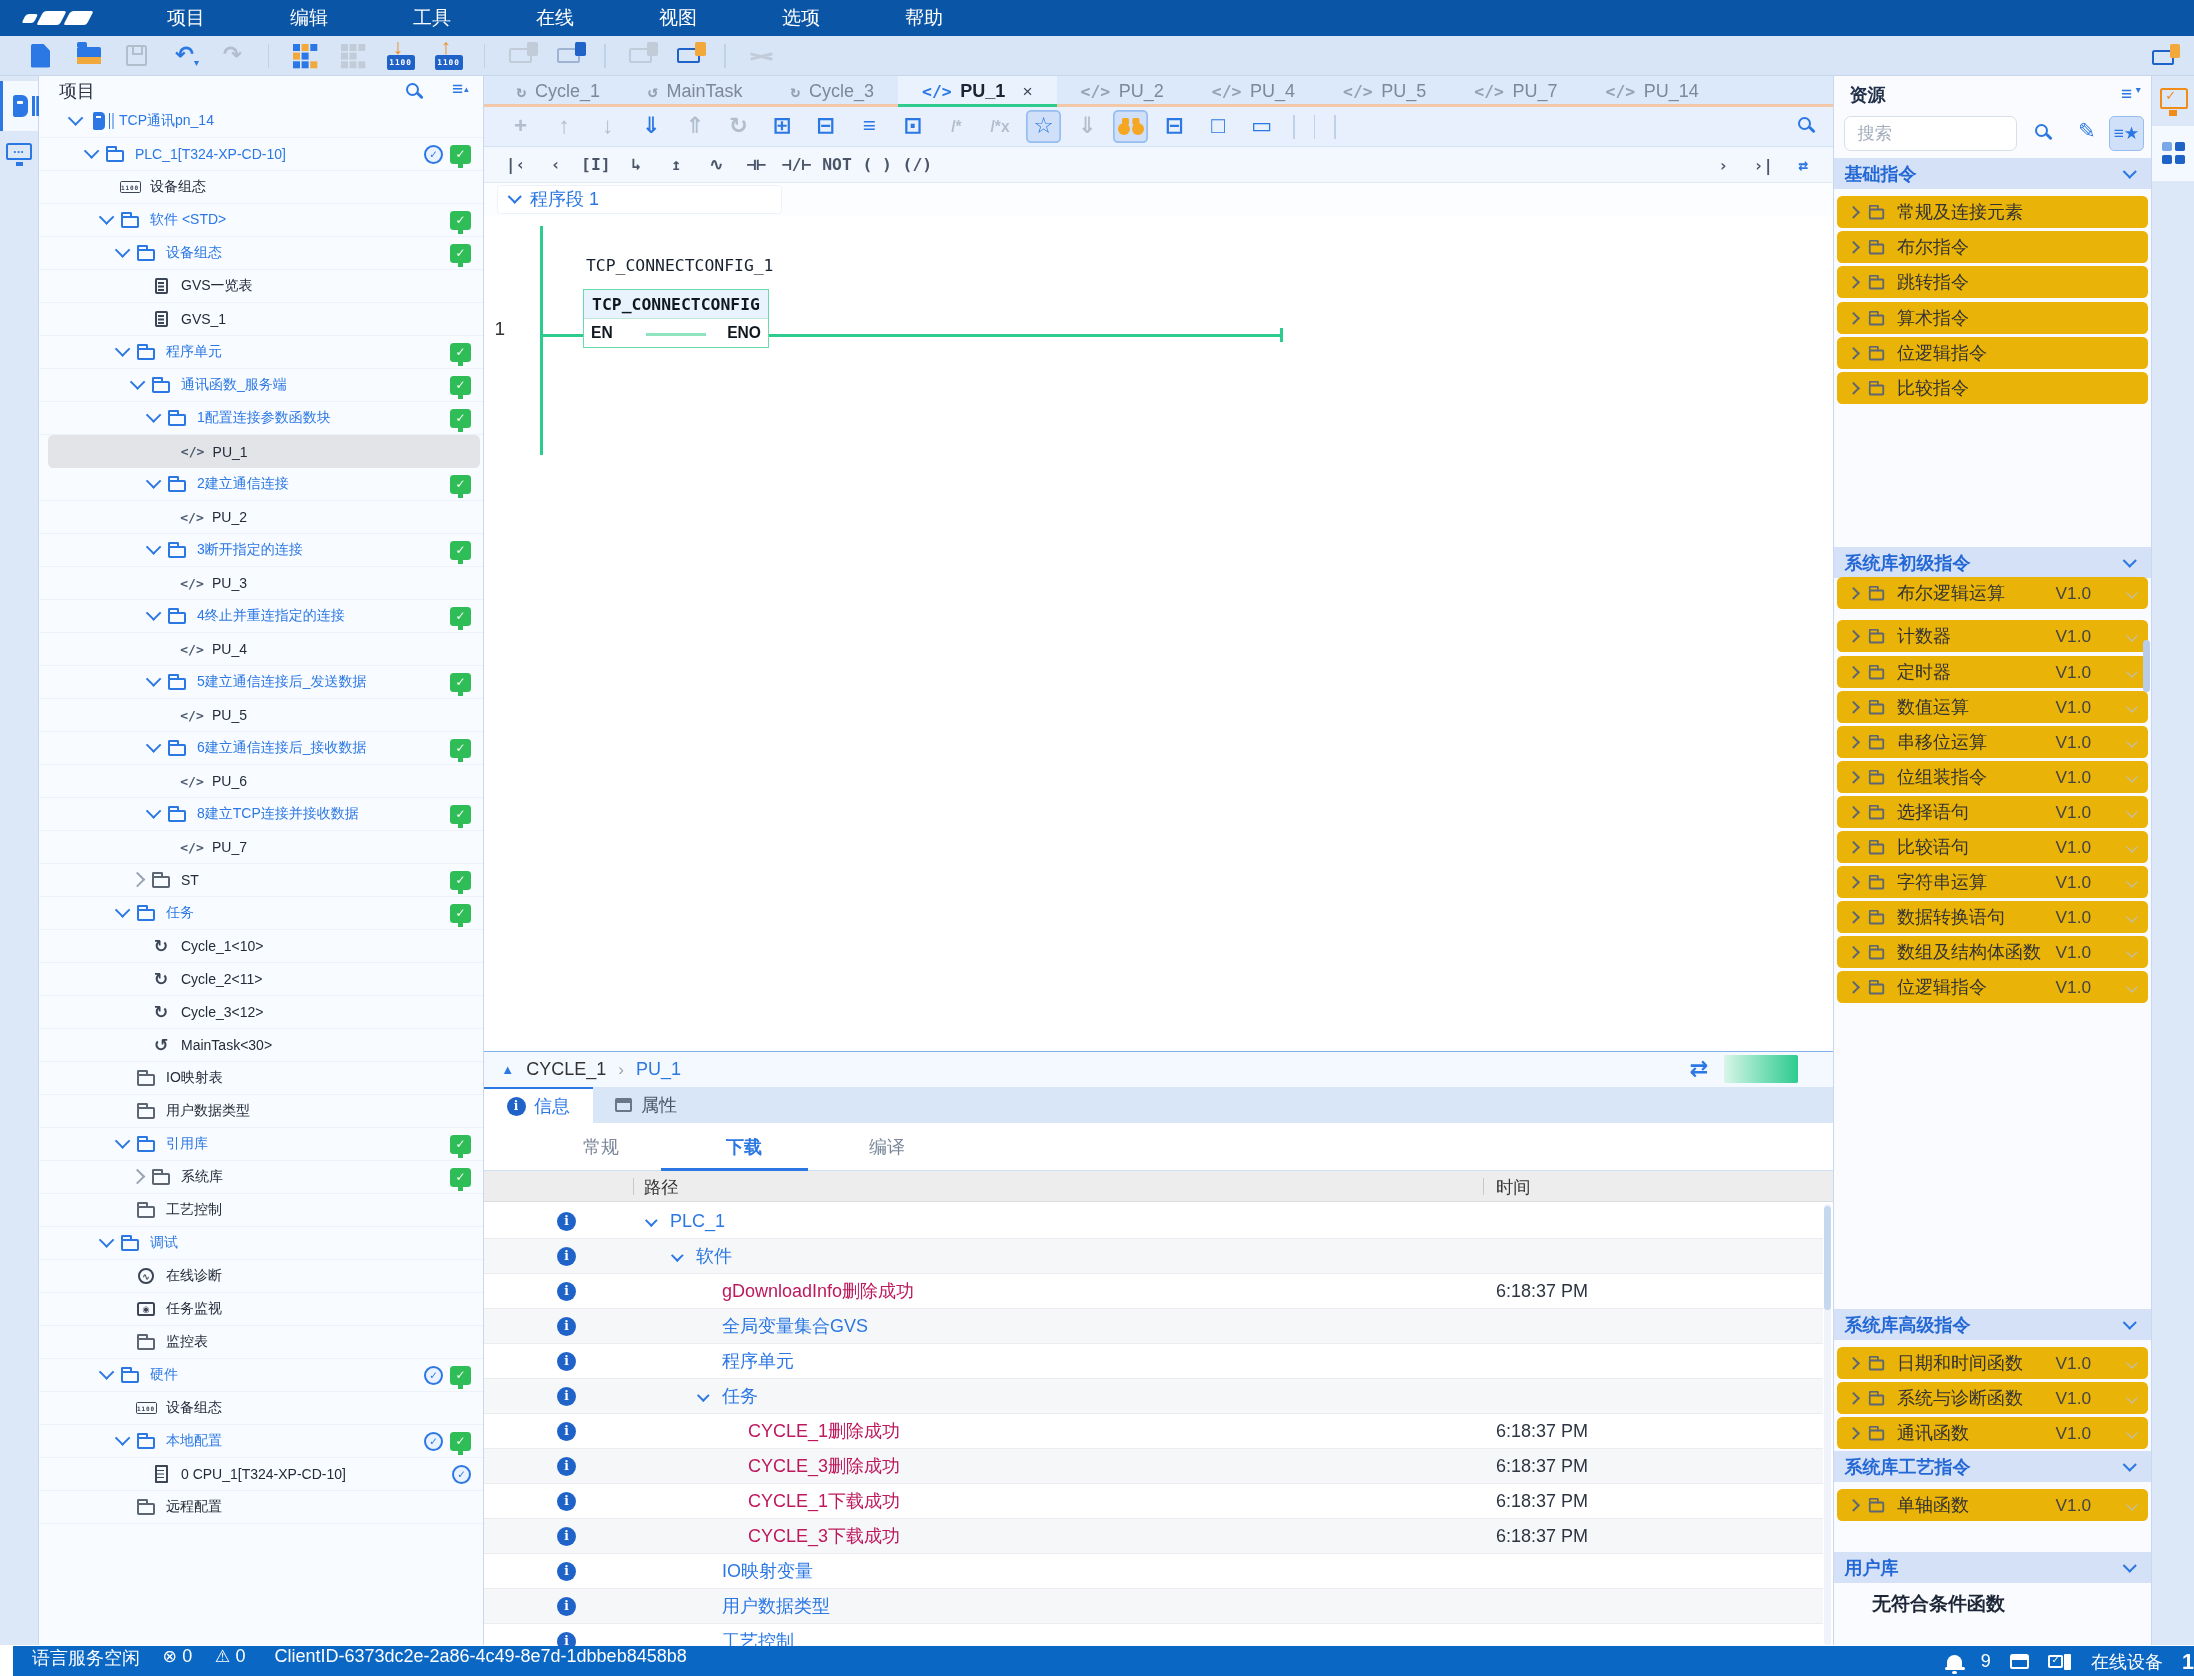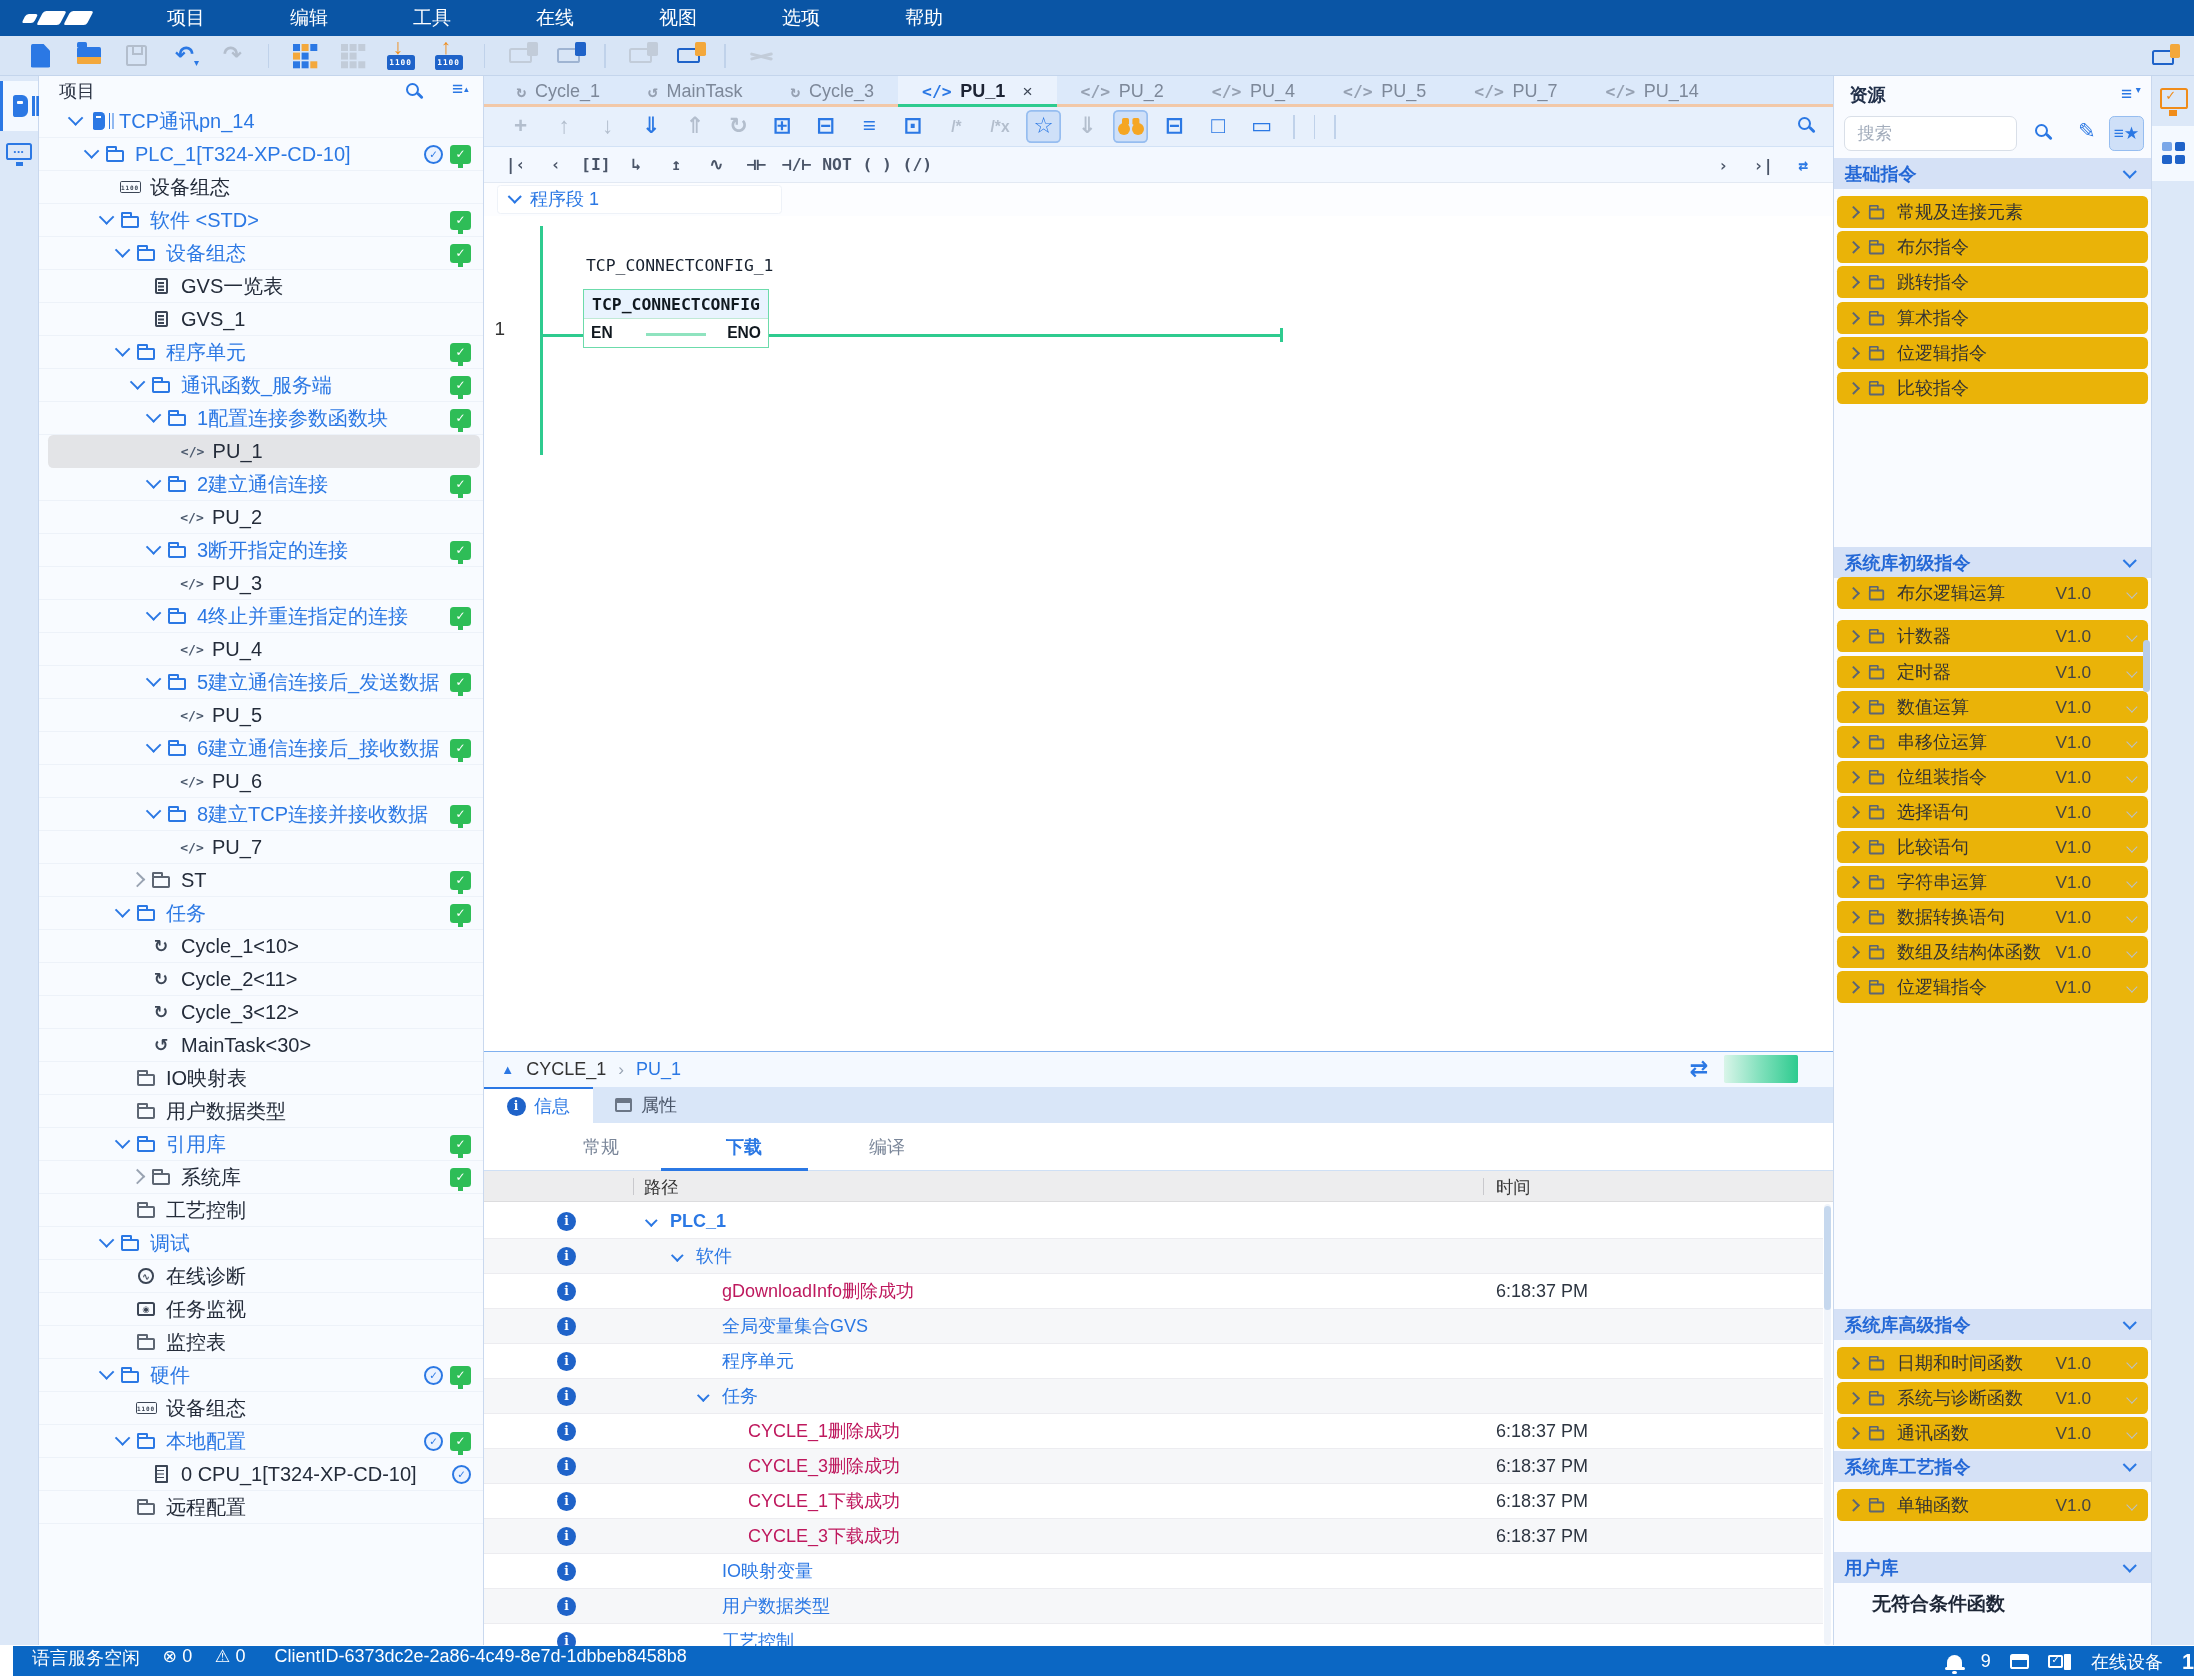--- a/index.html
+++ b/index.html
@@ -60,21 +60,21 @@
   #project{position:absolute;left:39px;top:76px;width:445px;height:1569px;background:#f8fbff;border-right:0.9px solid #c9d8ee;overflow:hidden;}
   #project-header{position:relative;height:29px;display:flex;align-items:center;padding-left:20px;font-size:18px;color:#2a3242;}
   .searchic{position:relative;width:13px;height:13px;border:2.6px solid #2b78e4;border-radius:50%;display:inline-block;}
   .searchic::after{content:"";position:absolute;width:7.8px;height:2.6px;background:#2b78e4;transform:rotate(45deg);right:-7px;bottom:-2.6px;border-radius:1.7px;}
   #project-search{position:absolute;left:367px;top:7px;}
   #project-collapse{position:absolute;left:413px;top:1.7px;font-size:19px;font-weight:bold;color:#2b78e4;}
   #project-collapse::after{content:"▲";position:absolute;right:-7px;top:7px;font-size:7.8px;}
   #tree{position:absolute;left:0;top:29px;right:0;bottom:0;}
   .trow{position:relative;height:33px;display:flex;align-items:center;border-bottom:0.9px solid #edf2f9;}
   .trow.sel{background:#e3e4e7;border-radius:5.2px;margin:0 3.5px 0 8.6px;border-bottom:none;}
-  .tlabel{font-size:20px;white-space:nowrap;}
+  .tlabel{font-size:14px;white-space:nowrap;}
   .tlabel.blue{color:#2b78e4;} .tlabel.dark{color:#242c3a;}
   .tchev{width:11.2px;height:11.2px;border-right:2.2px solid #2b78e4;border-bottom:2.2px solid #2b78e4;transform:rotate(45deg) translate(-1.7px,-1.7px);flex:0 0 auto;}
   .tchev.closed{transform:rotate(-45deg);}
   .tchev.gray{border-color:#99a3b2;}
   .tico{display:inline-flex;align-items:center;justify-content:center;width:26px;height:26px;margin-right:7px;flex:0 0 auto;}
   .ti-folder{width:17.3px;height:12px;border:2.2px solid #2b78e4;border-radius:1.7px;position:relative;margin-top:3.5px;}
   .ti-folder::before{content:"";position:absolute;top:-6px;left:-2.2px;width:7px;height:3.5px;border:2.2px solid #2b78e4;border-bottom:none;border-radius:1.7px 1.7px 0 0;}
   .ti-folder.gray{border-color:#5d6673;} .ti-folder.gray::before{border-color:#5d6673;}
   .ti-book{width:12px;height:17.3px;background:#2b78e4;border-radius:1.7px 4.3px 4.3px 1.7px;position:relative;}
   .ti-book::before{content:"";position:absolute;left:2.6px;top:3.5px;width:5.2px;height:2.6px;background:#fff;}
@@ -919,21 +919,21 @@
     <div id="loghdr" able="false">
       <span class="vline" style="left:149px;"></span>
       <span class="col" style="left:160px;">路径</span>
       <span class="vline" style="left:999px;"></span>
       <span class="col" style="left:1012px;">时间</span>
     </div>
     <div id="logrows">
         <div class="lrow">
           <span class="i-info">i</span>
           <span class="lchev" style="left: 163px;"></span>
-          <span class="ltext link" style="left: 186px; font-weight: bold;">PLC_1</span>
+          <span class="ltext link" style="left: 186px;">PLC_1</span>
         </div>
         <div class="lrow">
           <span class="i-info">i</span>
           <span class="lchev" style="left: 189px;"></span>
           <span class="ltext link" style="left: 212px;">软件</span>
         </div>
         <div class="lrow">
           <span class="i-info">i</span>
           <span class="ltext plain" style="left: 238px;">gDownloadInfo删除成功</span>
           <span class="ltime">6:18:37 PM</span>

